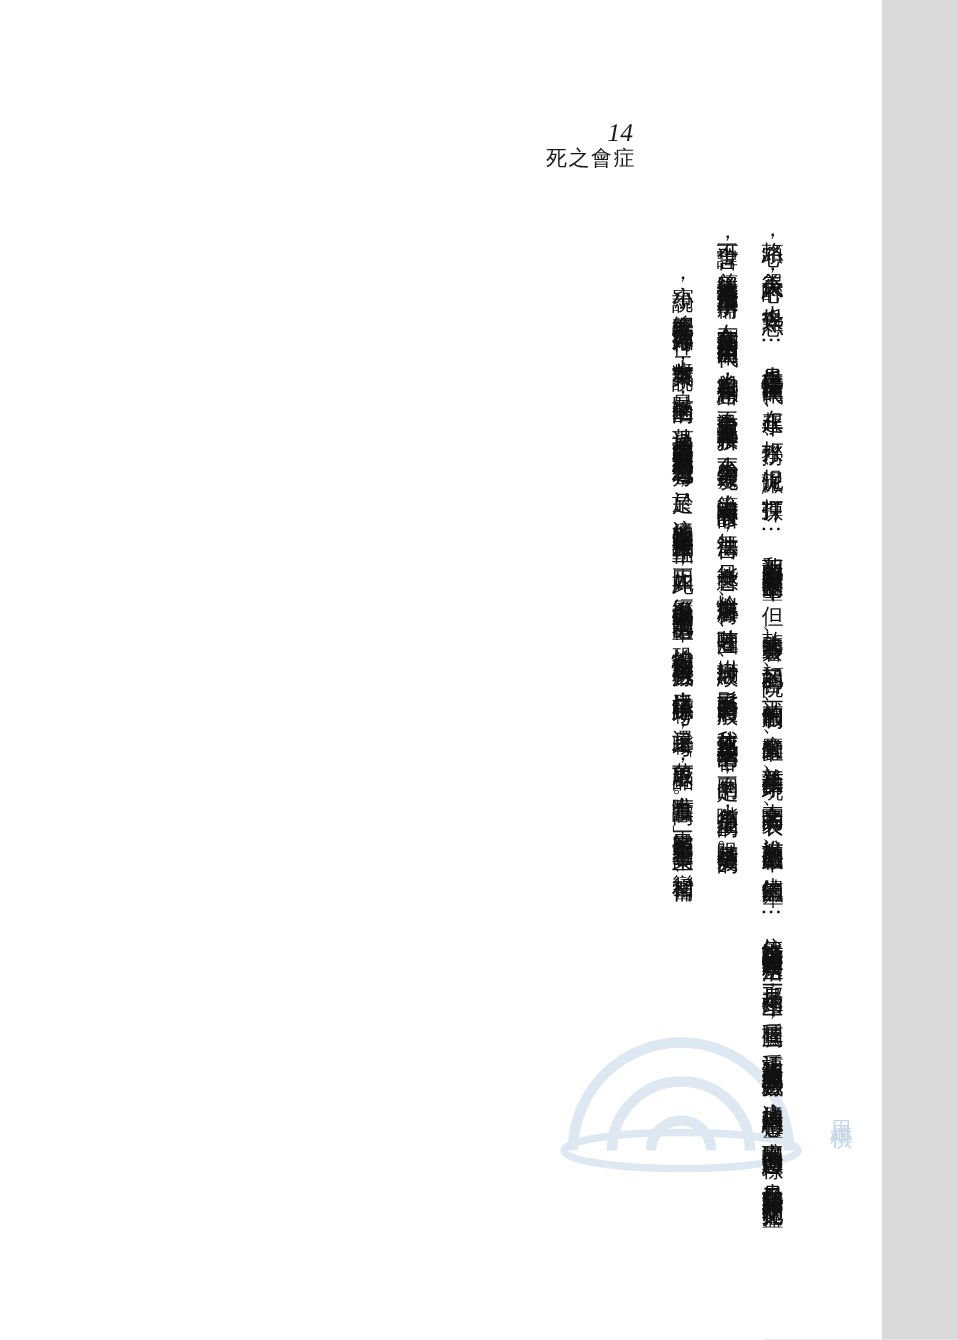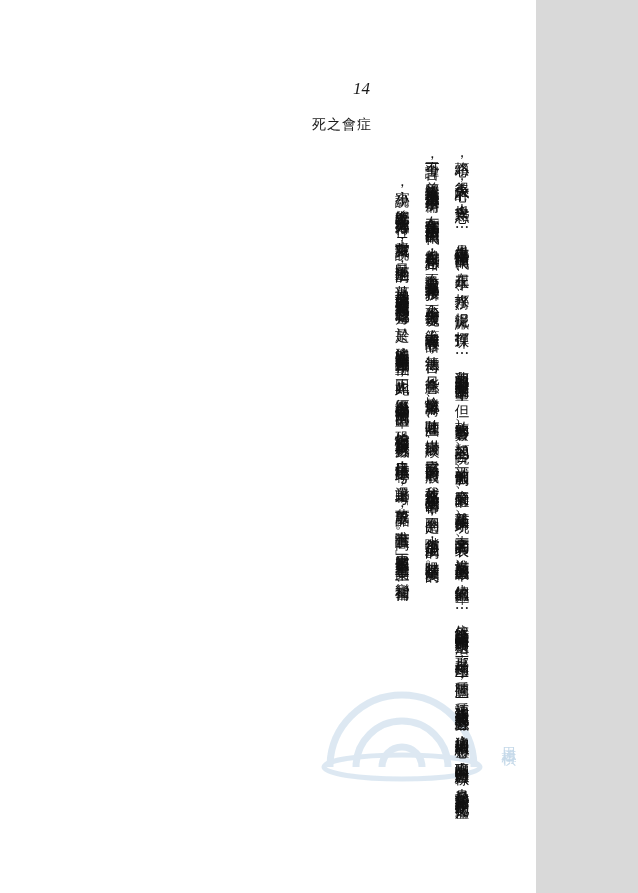--- a/index.html
+++ b/index.html
@@ -7,21 +7,21 @@
     padding: 0;
     background: #d9d9d9;
   }
   body {
     width: 638px;
     height: 893px;
     font-family: "DejaVu Serif", serif;
   }
   .page {
     position: relative;
-    width: 536px;
+    width: 588px;
     height: 893px;
     background: #ffffff;
     overflow: hidden;
   }
   
   .watermark {
     position: absolute;
     right: 14px;
     bottom: 88px;
     width: 210px;
@@ -51,26 +51,26 @@
   }
   .header .pagenum {
     font-family: "Liberation Serif", serif;
     font-style: italic;
     font-size: 17px;
     color: #1a1a1a;
     display: block;
     margin-right: 2px;
   }
   .header .booktitle {
-    font-family: Liberation Sans, sans-serif;
+    font-family: Liberation Mono, monospace;
     font-size: 14px;
     color: #1a1a1a;
     display: block;
     letter-spacing: 1px;
-    margin-top: 17px;
+    margin-top: 0;
   }
   .body-text {
     position: absolute;
     top: 150px;
     right: 60px;
     height: 660px;
     width: 520px;
     writing-mode: vertical-rl;
     text-orientation: upright;
     font-family: "DejaVu Serif", serif;

